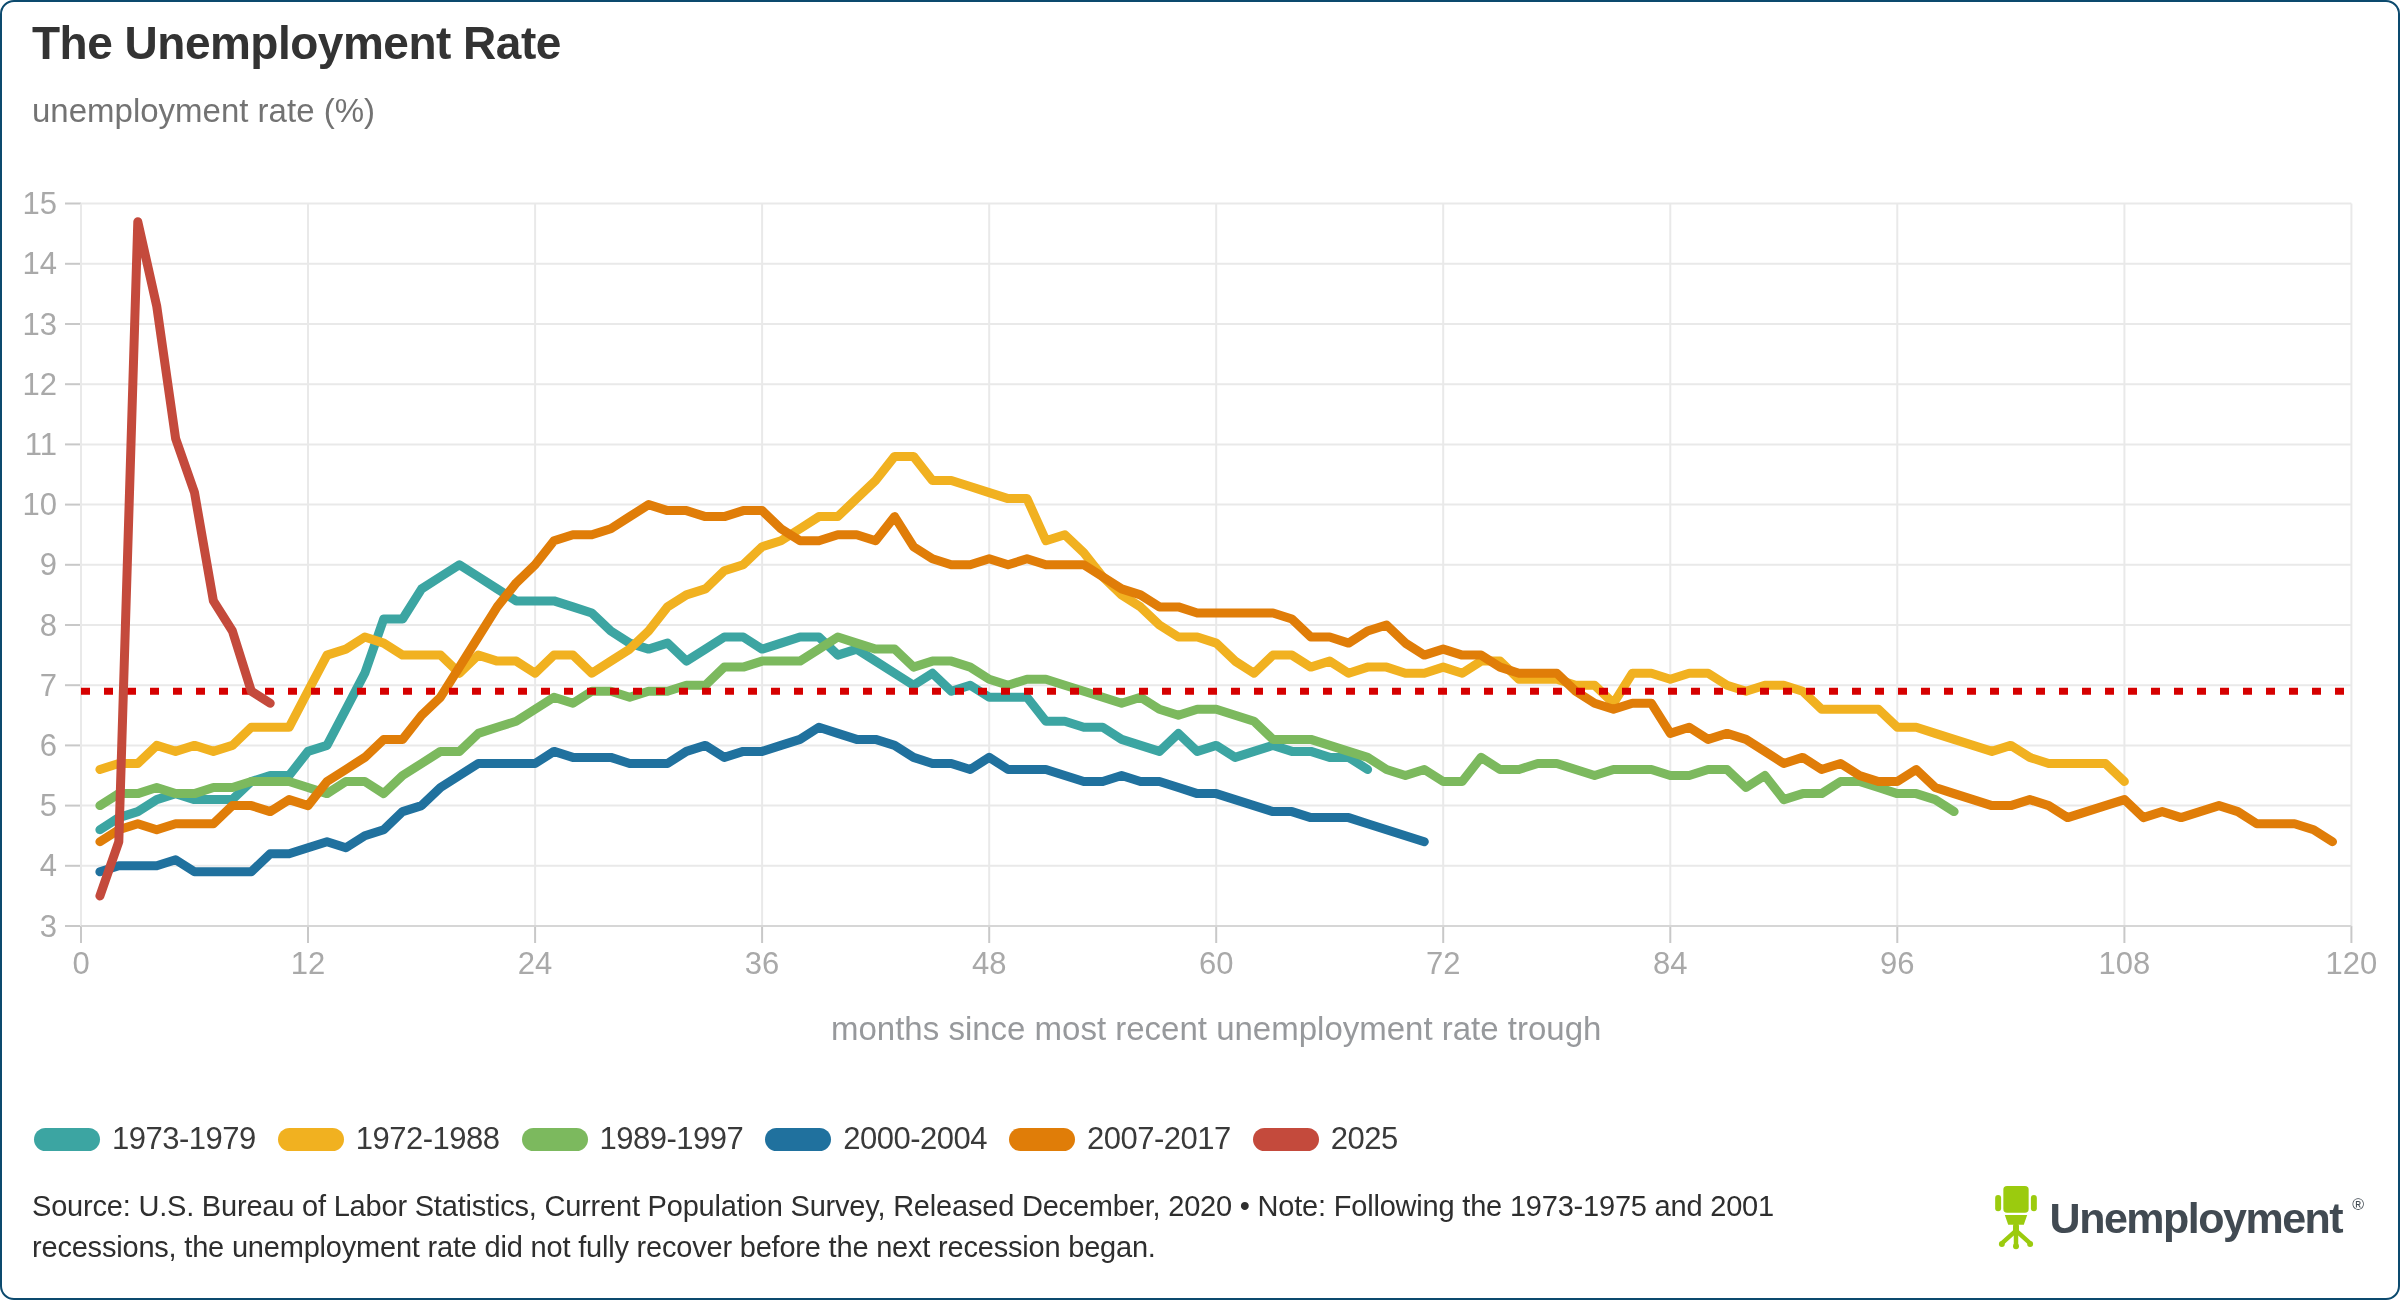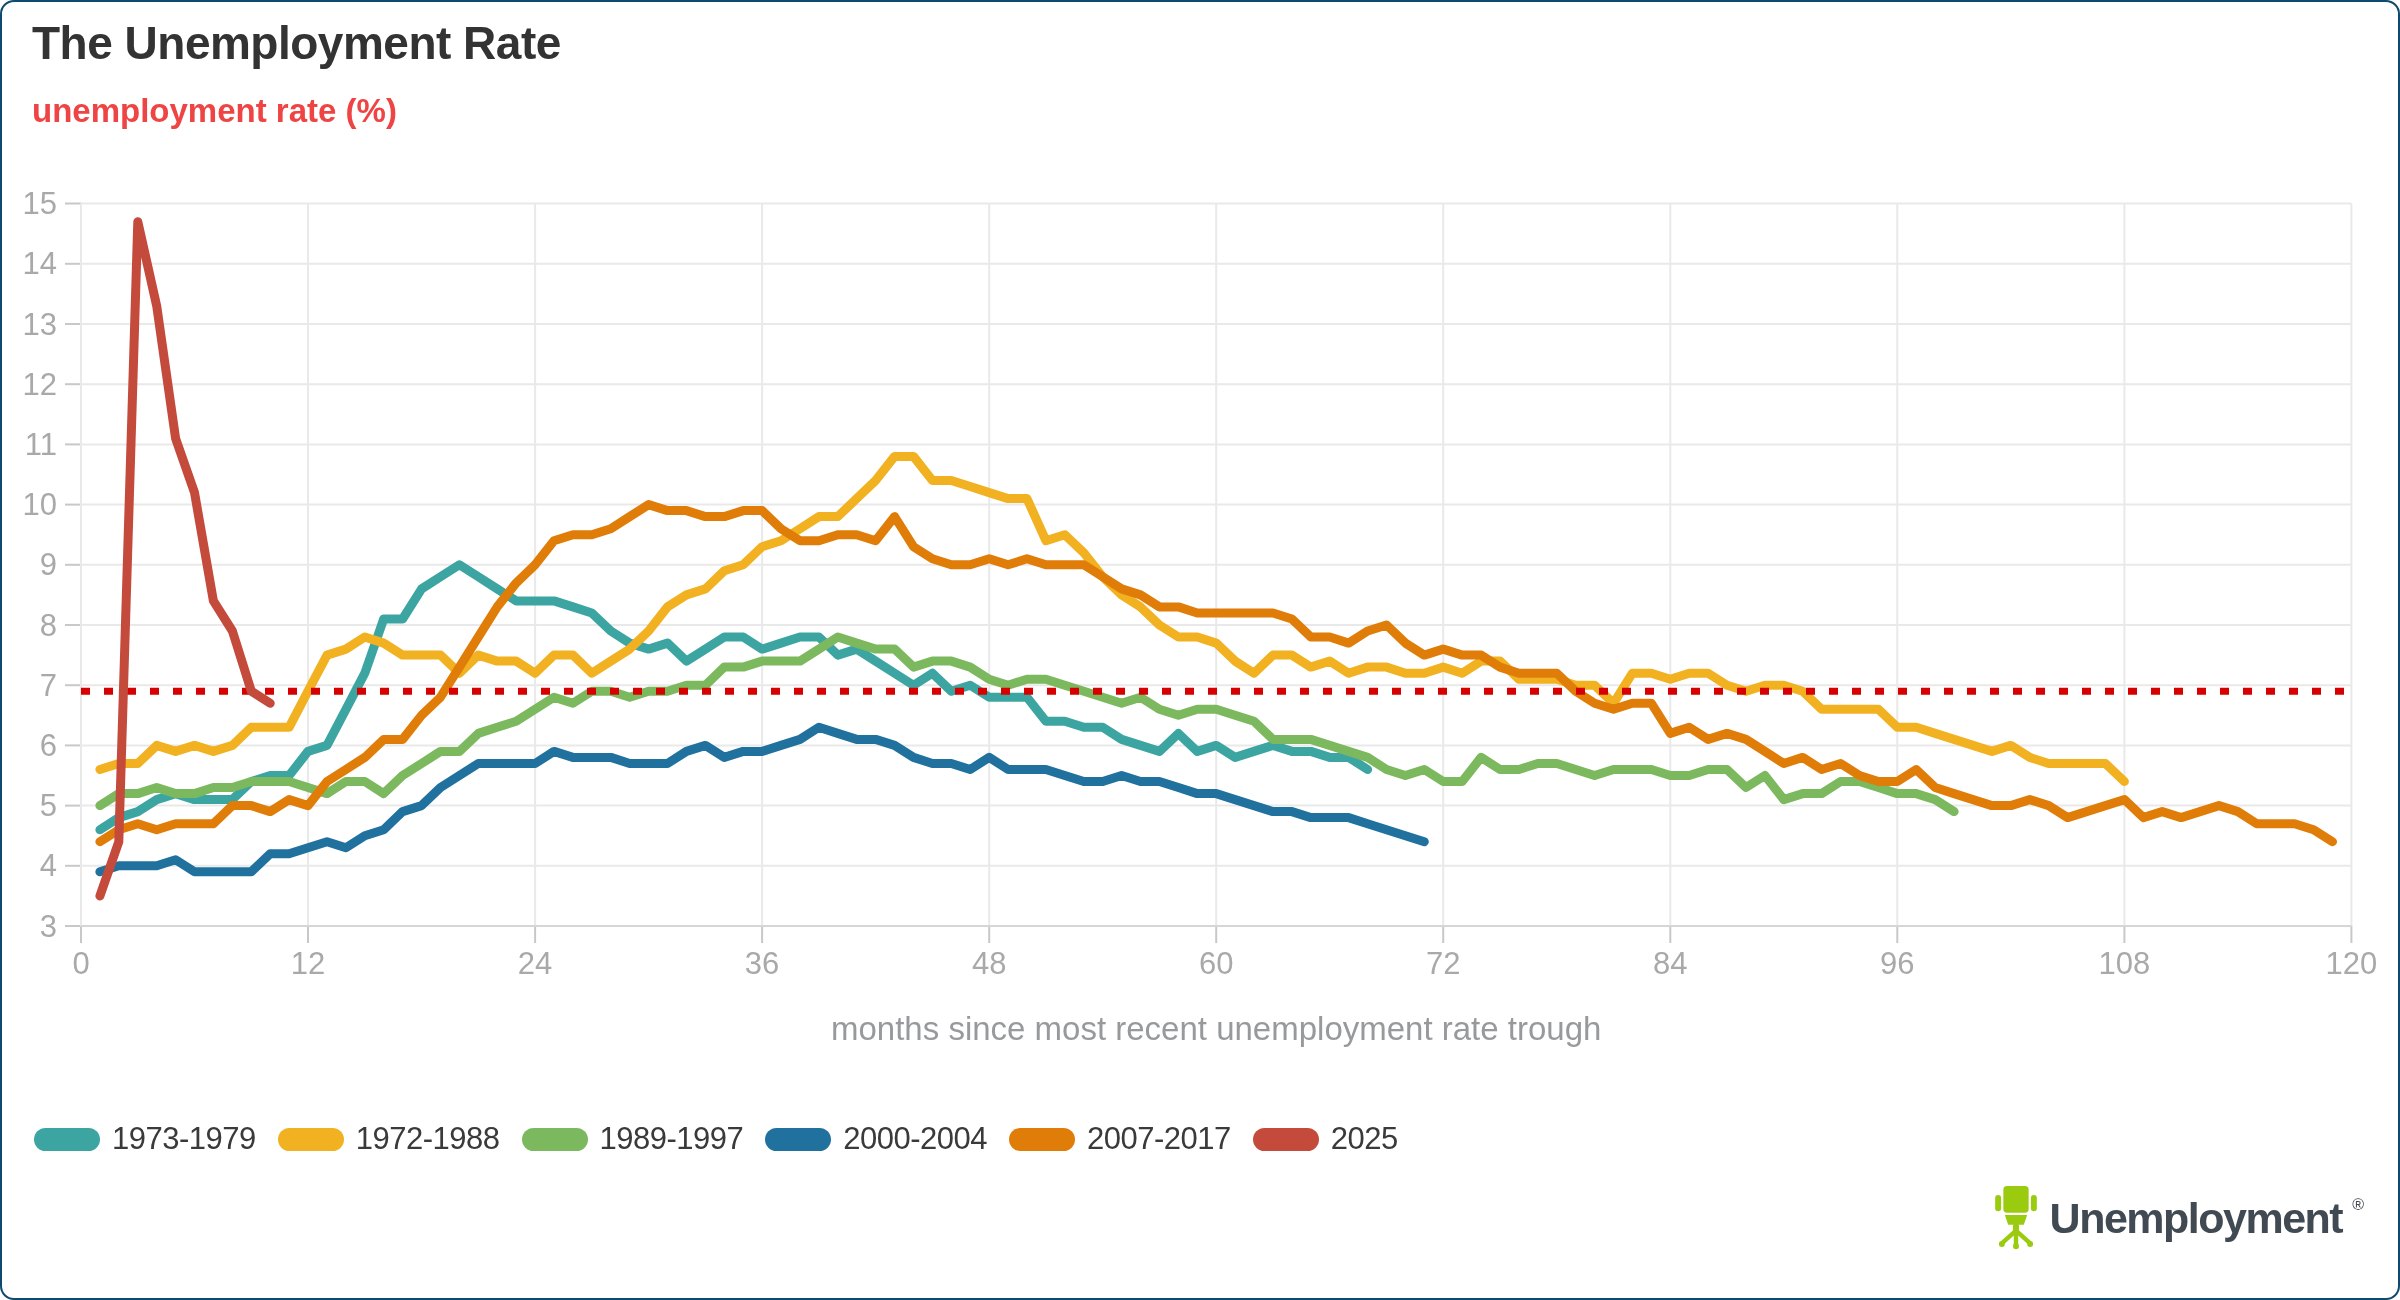--- a/index.html
+++ b/index.html
@@ -1,19 +1,19 @@
 <!DOCTYPE html>
 <html><head>
 <meta charset="utf-8">
 <style>
   html,body{margin:0;padding:0;background:#fff;}
   body{width:2400px;height:1300px;font-family:"Liberation Sans","DejaVu Sans",sans-serif;position:relative;}
   .card{position:absolute;left:0;top:0;width:2396px;height:1296px;border:2px solid #0c4a6e;border-radius:14px;background:#ffffff;overflow:hidden;}
   .title{position:absolute;left:30px;top:14px;font-size:46px;font-weight:700;color:#333333;letter-spacing:-0.5px;}
-  .subtitle{position:absolute;left:30px;top:90px;font-size:33px;font-weight:700;color:#ef4444;}
+  .subtitle{position:absolute;left:30px;top:90px;font-size:33px;font-weight:400;color:#737373;}
   #plot{position:absolute;left:0;top:0;font-family:"Liberation Sans","DejaVu Sans",sans-serif;}
   .legend{position:absolute;left:32px;top:1119px;display:flex;align-items:center;column-gap:22px;}
   .legend-item{display:flex;align-items:center;gap:12px;}
   .swatch{width:66px;height:23px;border-radius:12px;flex:0 0 auto;}
   .legend-label{font-size:31px;color:#3a3a3a;letter-spacing:-0.5px;white-space:nowrap;}
   .source{position:absolute;left:30px;top:1184px;font-size:29px;color:#2e2e2e;line-height:41px;letter-spacing:-0.2px;}
   .logo{position:absolute;right:34px;top:1184px;display:flex;align-items:center;gap:10px;}
   .logo-text{font-size:43px;font-weight:700;color:#414a52;letter-spacing:-1.5px;}
   .reg{font-size:16px;color:#414a52;position:relative;top:-13px;}
 </style>
@@ -129,20 +129,24 @@
       <div class="legend-item">
         <span class="swatch" style="background: rgb(224, 125, 8);"></span>
         <span class="legend-label">2007-2017</span>
       </div>
       <div class="legend-item">
         <span class="swatch" style="background: rgb(196, 74, 60);"></span>
         <span class="legend-label">2025</span>
       </div>
     </div>
 
+  <div class="source">
+    <div>Source: U.S. Bureau of Labor Statistics, Current Population Survey, Released December, 2020 • Note: Following the 1973-1975 and 2001</div>
+    <div>recessions, the unemployment rate did not fully recover before the next recession began.</div>
+  </div>
 
   <div class="logo">
     <svg width="48" height="64" viewBox="0 0 64 86">
       <g class="logo-fill" fill="#9bcb0e">
         <rect x="15" y="0" width="34" height="36" rx="5"></rect>
         <rect x="4" y="12" width="8" height="22" rx="4"></rect>
         <rect x="52" y="12" width="8" height="22" rx="4"></rect>
         <path d="M17 39 h30 l-4.5 13 h-21 z"></path>
         <rect x="28" y="51" width="8" height="12" rx="2"></rect>
         <circle cx="13" cy="78" r="4"></circle>

